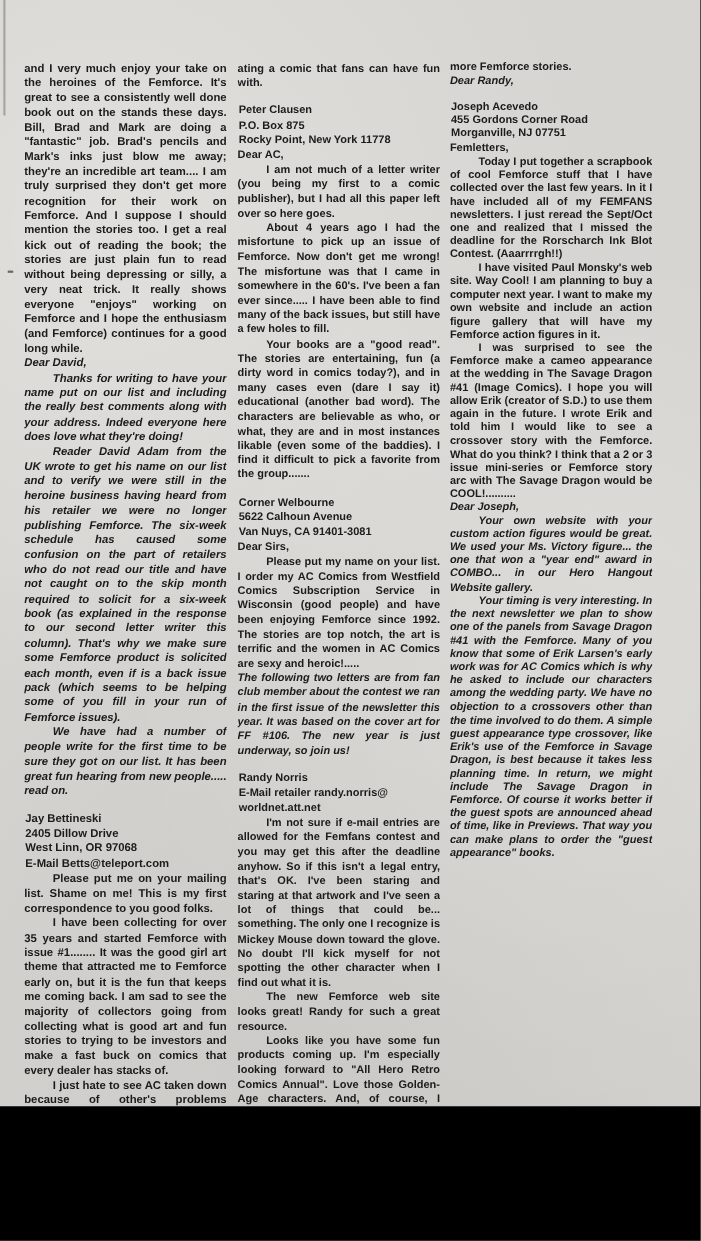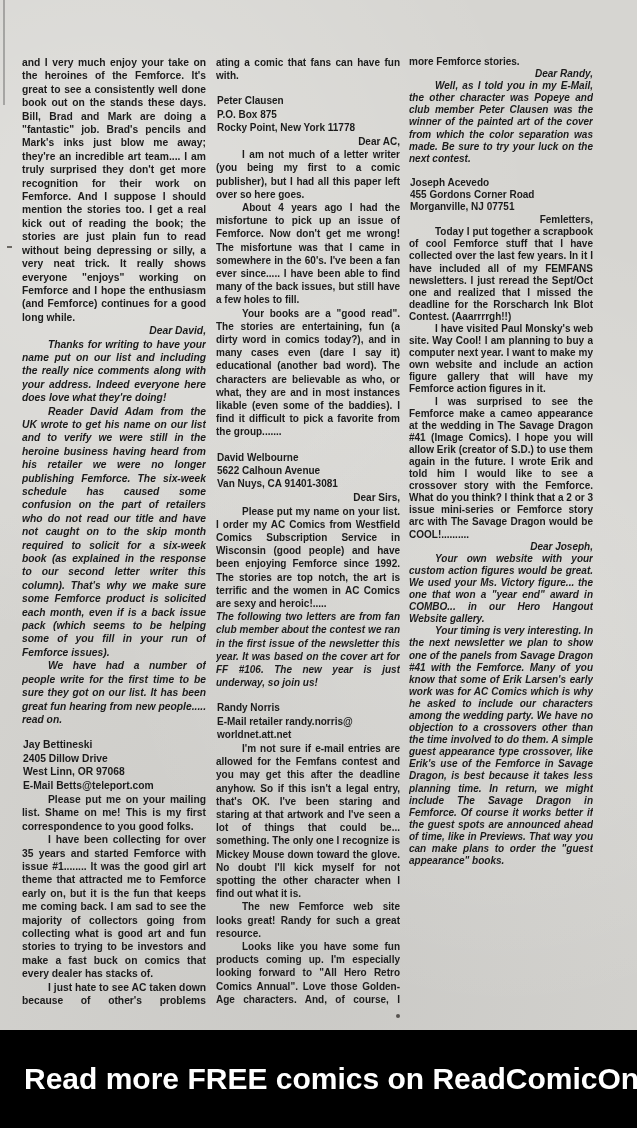--- a/index.html
+++ b/index.html
@@ -1,34 +1,34 @@
 <!DOCTYPE html>
 <html><head>
 <meta charset="utf-8">
 <style>
   html,body{margin:0;padding:0;background:#000;}
-  .page{position:relative;width:637px;height:1128px;overflow:hidden;background:#000;
+  .page{position:relative;width:637px;height:1006px;overflow:hidden;background:#000;
         font-family:"Liberation Sans",sans-serif;}
   .paper{position:absolute;left:0;top:0;width:637px;height:1030px;background:#d6d5d1;
          background-image:
            radial-gradient(circle at 15% 20%, rgba(255,255,255,0.25), transparent 45%),
            radial-gradient(circle at 80% 60%, rgba(255,255,255,0.18), transparent 50%),
            radial-gradient(circle at 50% 95%, rgba(120,120,120,0.12), transparent 55%);}
   .col{position:absolute;top:56px;width:184px;color:#1b1b1b;text-align:justify;
        font-weight:700;overflow:hidden;}
   .col-1{left:22px;font-size:10.3px;line-height:13.4px;height:950px;}
   .col-2{left:216px;font-size:10px;line-height:13.2px;height:950px;}
   .col-3{left:409px;font-size:10px;line-height:12.1px;height:960px;}
   .col p{margin:0;}
   .blk{margin:1px;}
   .gap{margin-top:12px;}
   .ind{text-indent:26px;}
   .it{font-style:italic;}
   .bi{font-style:italic;font-weight:700;}
-  .sal{text-align:right;}
+  .sal{text-align:left;}
   .addr{text-align:left;}
   .addr div{text-align:left;}
   .edge-line{position:absolute;left:3px;top:0;width:2px;height:105px;
              background:rgba(40,40,40,0.30);}
   .speck-a{position:absolute;left:396px;top:1014px;width:4px;height:4px;
            background:#55524e;border-radius:50%;}
   .speck-b{position:absolute;left:7px;top:246px;width:5px;height:2px;background:#6a6762;}
   .banner{position:absolute;left:0;top:1030px;width:637px;height:98px;background:#000;}
   .banner span{position:absolute;left:24px;top:32px;color:#fff;font-size:30px;
                font-weight:700;white-space:nowrap;}
@@ -36,21 +36,21 @@
 </head>
 <body>
 
 <div class="page">
   <div class="paper" style="background-color: rgb(214, 213, 209);">
     <div class="edge-line"></div>
     <div class="speck-b"></div>
     <div class="col col-1" style="color: rgb(27, 27, 27);">
         <p class="blk">and I very much enjoy your take on the heroines of the Femforce. It's great to see a consistently well done book out on the stands these days. Bill, Brad and Mark are doing a "fantastic" job. Brad's pencils and Mark's inks just blow me away; they're an incredible art team.... I am truly surprised they don't get more recognition for their work on Femforce. And I suppose I should mention the stories too. I get a real kick out of reading the book; the stories are just plain fun to read without being depressing or silly, a very neat trick. It really shows everyone "enjoys" working on Femforce and I hope the enthusiasm (and Femforce) continues for a good long while.</p>
         <p class="blk it sal gap">Dear David,</p>
-        <p class="blk it ind">Thanks for writing to have your name put on our list and including the really nice comments along with your address. Indeed everyone here does love what they're doing!</p>
+        <p class="blk it ind">Thanks for writing to have your name put on our list and including the really best comments along with your address. Indeed everyone here does love what they're doing!</p>
         <p class="blk it ind">Reader David Adam from the UK wrote to get his name on our list and to verify we were still in the heroine business having heard from his retailer we were no longer publishing Femforce. The six-week schedule has caused some confusion on the part of retailers who do not read our title and have not caught on to the skip month required to solicit for a six-week book (as explained in the response to our second letter writer this column). That's why we make sure some Femforce product is solicited each month, even if is a back issue pack (which seems to be helping some of you fill in your run of Femforce issues).</p>
         <p class="blk it ind">We have had a number of people write for the first time to be sure they got on our list. It has been great fun hearing from new people..... read on.</p>
         <div class="blk addr gap">
           <div>Jay Bettineski</div>
           <div>2405 Dillow Drive</div>
           <div>West Linn, OR  97068</div>
           <div>E-Mail  Betts@teleport.com</div>
         </div>
         <p class="blk ind gap">Please put me on your mailing list. Shame on me! This is my first correspondence to you good folks.</p>
         <p class="blk ind">I have been collecting for over 35 years and started Femforce with issue #1........  It was the good girl art theme that attracted me to Femforce early on, but it is the fun that keeps me coming back. I am sad to see the majority of collectors going from collecting what is good art and fun stories to trying to be investors and make a fast buck on comics that every dealer has stacks of.</p>
@@ -61,40 +61,39 @@
         <div class="blk addr gap">
           <div>Peter Clausen</div>
           <div>P.O. Box 875</div>
           <div>Rocky Point, New York  11778</div>
         </div>
         <p class="blk sal gap">Dear AC,</p>
         <p class="blk ind">I am not much of a letter writer (you being my first to a comic publisher), but I had all this paper left over so here goes.</p>
         <p class="blk ind">About 4 years ago I had the misfortune to pick up an issue of Femforce. Now don't get me wrong! The misfortune was that I came in somewhere in the 60's. I've been a fan ever since..... I have been able to find many of the back issues, but still have a few holes to fill.</p>
         <p class="blk ind">Your books are a "good read". The stories are entertaining, fun (a dirty word in comics today?), and in many cases even (dare I say it) educational (another bad word). The characters are believable as who, or what, they are and in most instances likable (even some of the baddies). I find it difficult to pick a favorite from the group.......</p>
         <div class="blk addr gap">
-          <div>David Welbourne</div>
+          <div>Corner Welbourne</div>
           <div>5622 Calhoun Avenue</div>
           <div>Van Nuys, CA  91401-3081</div>
         </div>
         <p class="blk sal gap">Dear Sirs,</p>
         <p class="blk ind">Please put my name on your list. I order my AC Comics from Westfield Comics Subscription Service in Wisconsin (good people) and have been enjoying Femforce since 1992. The stories are top notch, the art is terrific and the women in AC Comics are sexy and heroic!.....</p>
         <p class="blk bi gap">The following two letters are from fan club member about the contest we ran in the first issue of the newsletter this year. It was based on the cover art for FF #106. The new year is just underway, so join us!</p>
         <div class="blk addr gap">
           <div>Randy Norris</div>
           <div>E-Mail retailer   randy.norris@</div>
           <div>worldnet.att.net</div>
         </div>
         <p class="blk ind gap">I'm not sure if e-mail entries are allowed for the Femfans contest and you may get this after the deadline anyhow. So if this isn't a legal entry, that's OK. I've been staring and staring at that artwork and I've seen a lot of things that could be... something. The only one I recognize is Mickey Mouse down toward the glove. No doubt I'll kick myself for not spotting the other character when I find out what it is.</p>
         <p class="blk ind">The new Femforce web site looks great! Randy for such a great resource.</p>
         <p class="blk ind">Looks like you have some fun products coming up. I'm especially looking forward to "All Hero Retro Comics Annual". Love those Golden-Age characters. And, of course, I always look forward to</p>
       </div>
     <div class="col col-3" style="color: rgb(27, 27, 27);">
         <p class="blk">more Femforce stories.</p>
         <p class="blk it sal gap">Dear Randy,</p>
-        <p class="blk it ind">Well, as I told you in my E-Mail, the other character was Popeye and club member Peter Clausen was the winner of the painted art of the cover from which the color separation was made. Be sure to try your luck on the next contest.</p>
         <div class="blk addr gap">
           <div>Joseph Acevedo</div>
           <div>455 Gordons Corner Road</div>
           <div>Morganville, NJ  07751</div>
         </div>
         <p class="blk sal gap">Femletters,</p>
         <p class="blk ind">Today I put together a scrapbook of cool Femforce stuff that I have collected over the last few years. In it I have included all of my FEMFANS newsletters. I just reread the Sept/Oct one and realized that I missed the deadline for the Rorscharch Ink Blot Contest. (Aaarrrrgh!!)</p>
         <p class="blk ind">I have visited Paul Monsky's web site. Way Cool! I am planning to buy a computer next year. I want to make my own website and include an action figure gallery that will have my Femforce action figures in it.</p>
         <p class="blk ind">I was surprised to see the Femforce make a cameo appearance at the wedding in The Savage Dragon #41 (Image Comics). I hope you will allow Erik (creator of S.D.) to use them again in the future. I wrote Erik and told him I would like to see a crossover story with the Femforce. What do you think? I think that a 2 or 3 issue mini-series or Femforce story arc with The Savage Dragon would be COOL!..........</p>
         <p class="blk it sal gap">Dear Joseph,</p>

